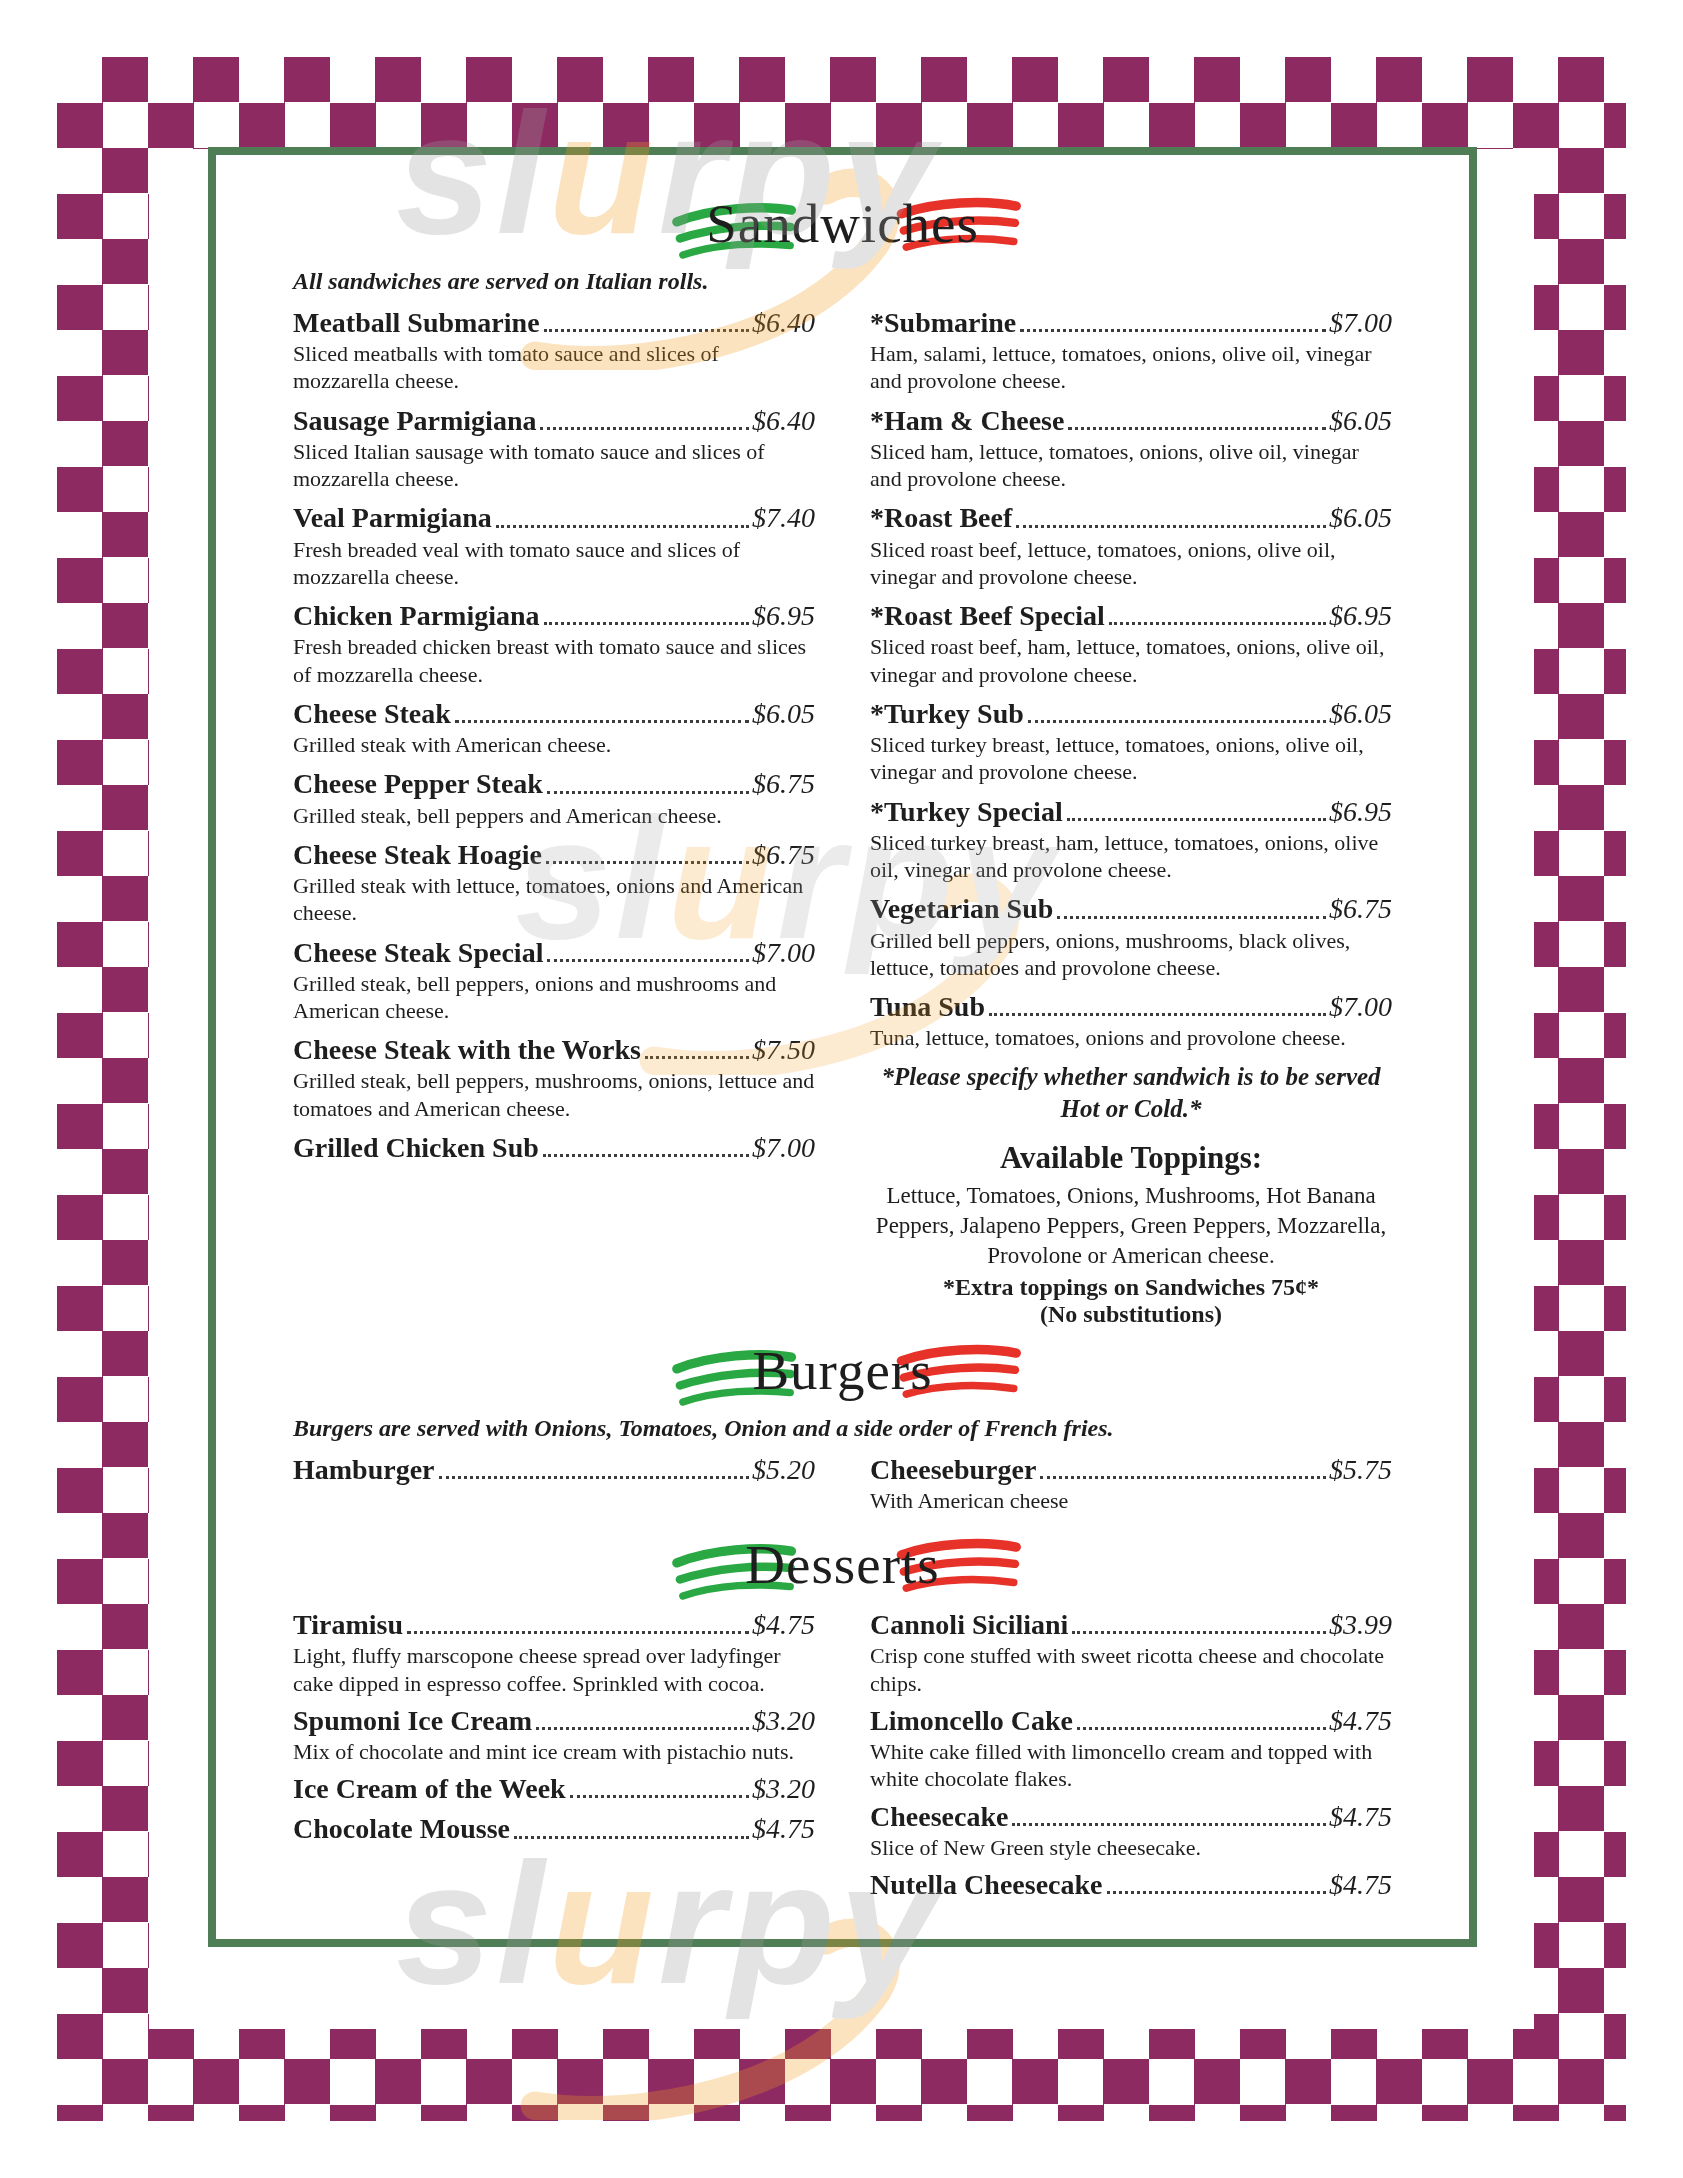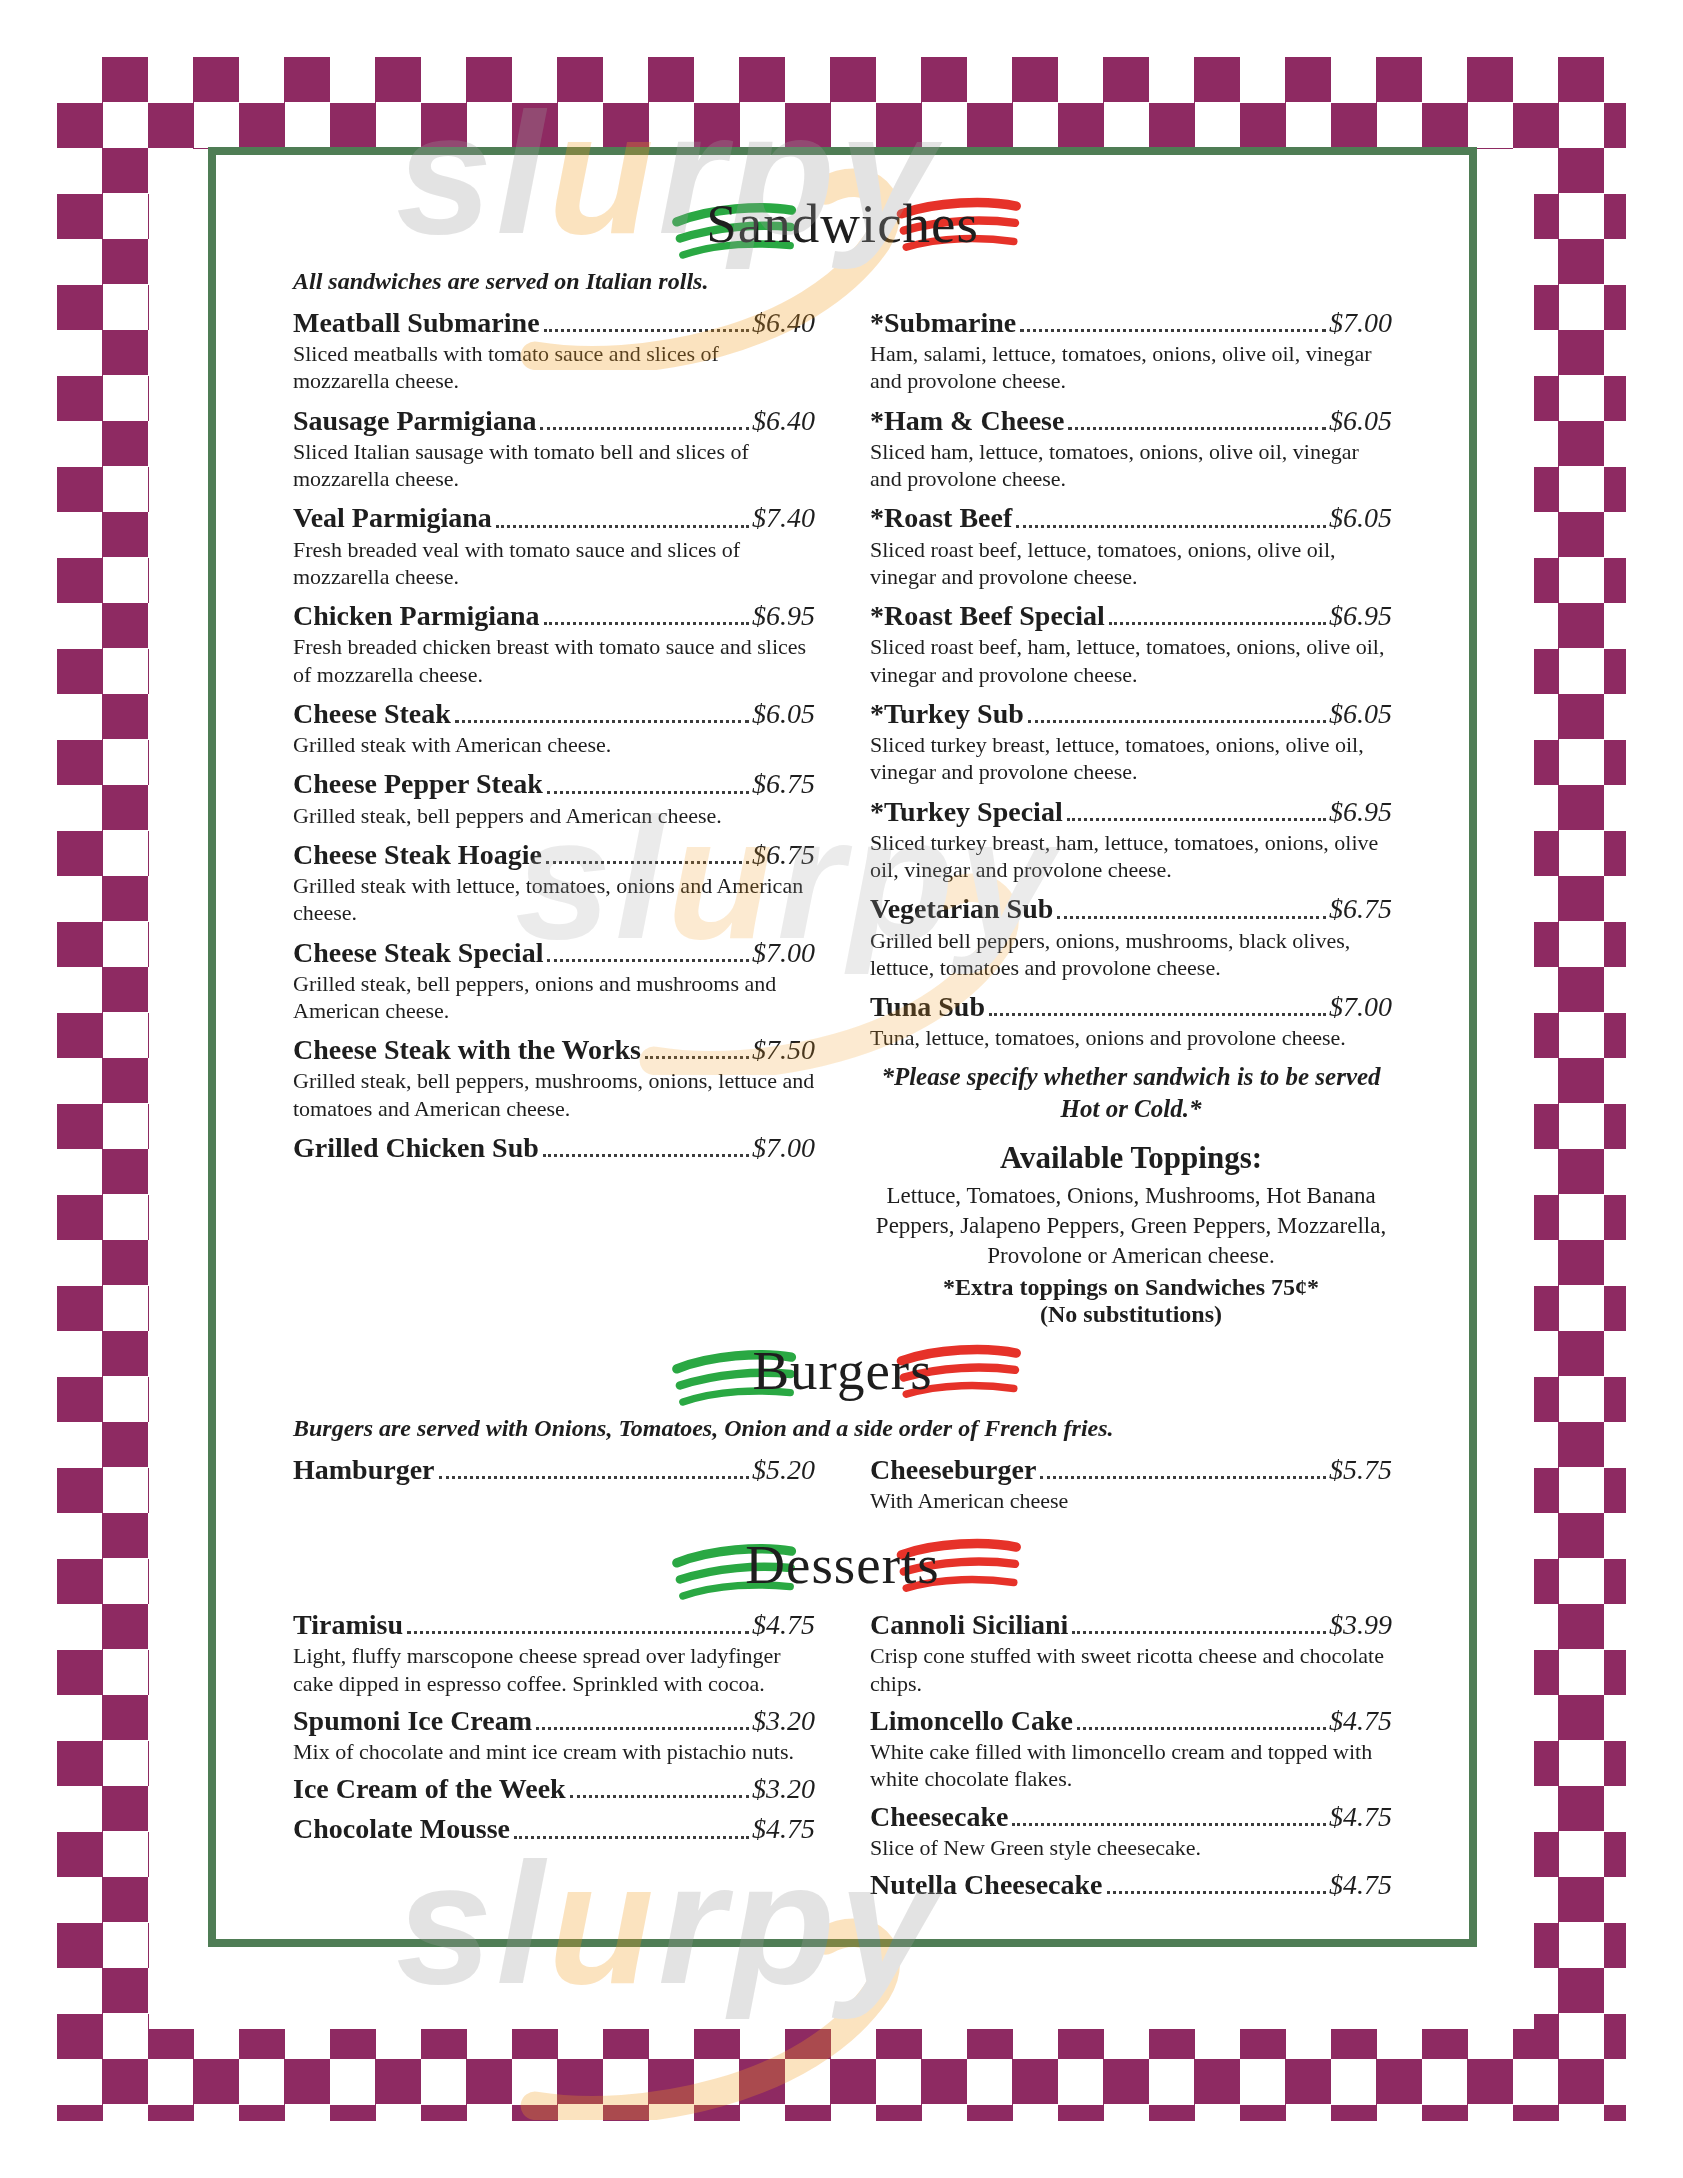--- a/index.html
+++ b/index.html
@@ -139,21 +139,21 @@
             <span class="iprice">$6.40</span>
           </div>
           <div class="idesc">Sliced meatballs with tomato sauce and slices of mozzarella cheese.</div>
         </div>
         <div class="item">
           <div class="iline">
             <span class="iname">Sausage Parmigiana</span>
             <span class="idots"></span>
             <span class="iprice">$6.40</span>
           </div>
-          <div class="idesc">Sliced Italian sausage with tomato bell and slices of mozzarella cheese.</div>
+          <div class="idesc">Sliced Italian sausage with tomato sauce and slices of mozzarella cheese.</div>
         </div>
         <div class="item">
           <div class="iline">
             <span class="iname">Veal Parmigiana</span>
             <span class="idots"></span>
             <span class="iprice">$7.40</span>
           </div>
           <div class="idesc">Fresh breaded veal with tomato sauce and slices of mozzarella cheese.</div>
         </div>
         <div class="item">

